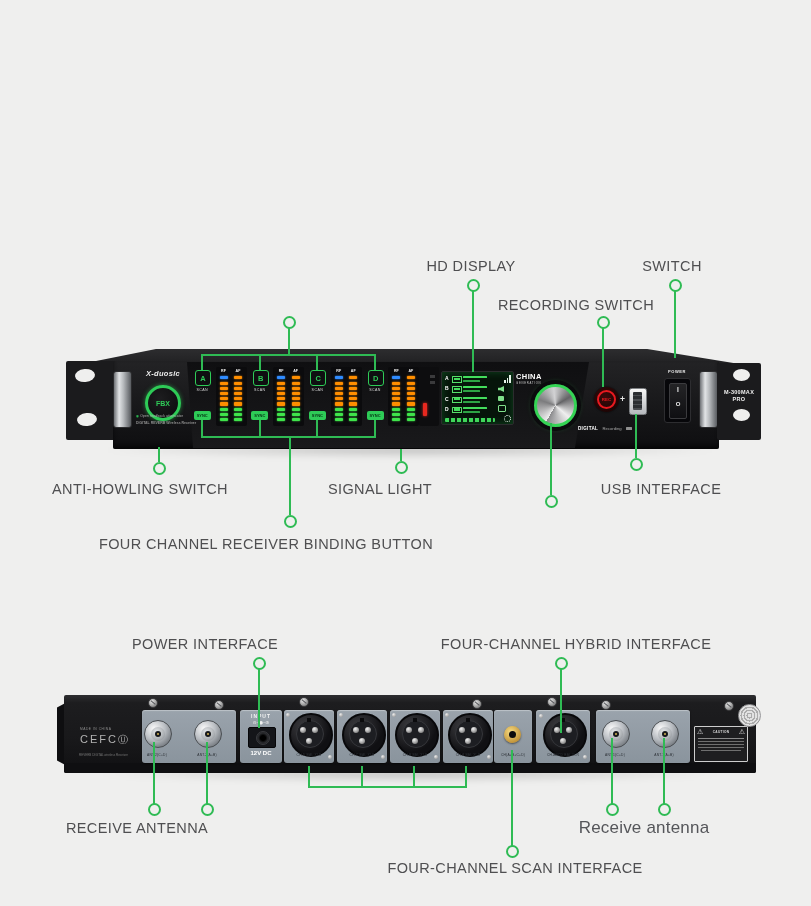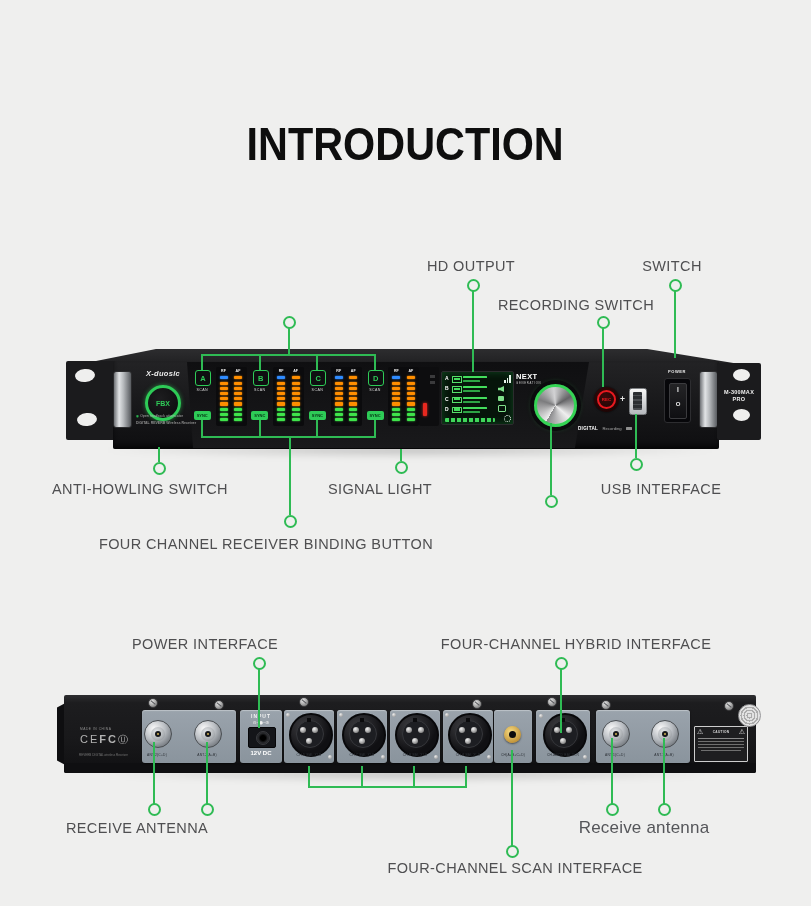--- a/index.html
+++ b/index.html
@@ -57,21 +57,20 @@
       background:radial-gradient(circle at 35% 30%,#e8e8e8,#9a9a9a 60%,#606060);border:1px solid #3c3c3e;}
   .screw:after{content:"";position:absolute;left:1px;top:3px;width:6px;height:1.2px;background:#55565a;transform:rotate(40deg);}
   .tinyscrew{position:absolute;width:4px;height:4px;border-radius:50%;
       background:radial-gradient(circle at 35% 30%,#eee,#888);}
 </style>
 </head>
 <body>
 
 <div class="stage">
 
-  <div class="title-line" style="top:120px;"><span>INTRODUCTION</span></div>
 
   <div class="abs" style="left:95px;top:442px;width:630px;height:16px;background:radial-gradient(ellipse at center,rgba(0,0,0,.20),rgba(0,0,0,0) 70%);filter:blur(3px);"></div>
 
   <div class="abs" style="left:66px;top:349px;width:692px;height:18px;background:linear-gradient(#2d2d2f,#1e1e20);clip-path:polygon(13% 0,84% 0,100% 100%,0 100%);"></div>
 
   <div class="ear" style="left:66px;top:361px;width:49px;height:79px;"></div>
   <div class="hole" style="left:75px;top:369px;width:20px;height:13px;transform:rotate(-5deg);"></div>
   <div class="hole" style="left:77px;top:413px;width:20px;height:13px;transform:rotate(-5deg);"></div>
 
   <div class="abs" style="left:113px;top:361px;width:606px;height:88px;border-radius:2px;background:linear-gradient(#232325,#141416 70%,#0e0e10);box-shadow:inset 0 -3px 4px rgba(0,0,0,.6);"></div>
@@ -239,21 +238,21 @@
       <i class="abs" style="left:5.2px;top:0;width:1.6px;height:8px;background:#e8f5ea;"></i>
     </div>
     <div class="abs" style="left:56px;top:14px;width:6px;height:6px;background:#7fe08a;clip-path:polygon(0 30%,40% 30%,100% 0,100% 100%,40% 70%,0 70%);"></div>
     <div class="abs" style="left:56px;top:24px;width:6px;height:5px;background:#7fe08a;border-radius:1px;"></div>
     <div class="abs" style="left:56px;top:33px;width:6px;height:5px;border:1px solid #7fe08a;border-radius:1px;"></div>
     <div class="abs" style="left:62px;top:43px;width:5px;height:5px;border-radius:50%;border:1.4px dotted #e8f5ea;"></div>
     <div class="abs" style="left:3px;top:46px;width:50px;height:3.5px;background:repeating-linear-gradient(90deg,#3fd65a 0 4px,#0a2412 4px 6px);border-radius:1px;"></div>
   </div>
 
   <div class="abs" style="left:516px;top:372px;width:30px;">
-    <div style="color:#fff;font-size:7.5px;font-weight:800;letter-spacing:.4px;">NEXT</div>
+    <div style="color:#fff;font-size:7.5px;font-weight:800;letter-spacing:.4px;">CHINA</div>
     <div style="color:#c9c9c9;font-size:2.8px;letter-spacing:.7px;">GENERATION</div>
   </div>
 
   <div class="abs" style="left:534px;top:384px;width:37px;height:37px;border-radius:50%;border:3px solid #35d455;box-shadow:0 0 0 4px #0b0b0d,0 0 6px rgba(53,212,85,.7);background:conic-gradient(from 210deg,#ededed,#7c7c7e 22%,#d2d2d4 40%,#646466 58%,#efefef 78%,#8a8a8c 100%);"></div>
 
   <div class="abs" style="left:594px;top:387px;width:25px;height:25px;border-radius:50%;background:radial-gradient(circle at 45% 40%,#3c0a0a,#1d0404 75%);box-shadow:0 0 2px #000;">
     <div class="abs" style="left:3px;top:3px;width:19px;height:19px;border-radius:50%;border:2px solid #e8191f;box-sizing:border-box;display:flex;align-items:center;justify-content:center;color:#e8191f;font-size:4.4px;font-weight:800;">REC</div>
   </div>
   <div class="abs" style="left:620px;top:393.5px;color:#e9e9e9;font-size:8.5px;font-weight:700;">+</div>
 
@@ -284,21 +283,21 @@
   <div class="screw" style="left:148px;top:698px;"></div>
   <div class="screw" style="left:214px;top:700px;"></div>
   <div class="screw" style="left:299px;top:697px;"></div>
   <div class="screw" style="left:472px;top:699px;"></div>
   <div class="screw" style="left:547px;top:697px;"></div>
   <div class="screw" style="left:601px;top:700px;"></div>
   <div class="screw" style="left:724px;top:701px;"></div>
 
   <div class="abs" style="left:80px;top:727px;color:#8d8d8d;font-size:3.3px;letter-spacing:.5px;">MADE IN CHINA</div>
   <div class="abs" style="left:80px;top:733px;width:70px;color:#b3b3b3;font-size:11px;font-weight:400;letter-spacing:2px;">
-    <span>CE</span><span style="font-weight:700;text-align:right;">FC</span><span style="font-size:10px;">Ⓤ</span>
+    <span>CE</span><span style="font-weight:400;text-align:right;">FC</span><span style="font-size:10px;">Ⓤ</span>
   </div>
   <div class="abs" style="left:79px;top:753px;color:#767676;font-size:3px;">REVERB DIGITAL wireless Receiver</div>
 
   <div class="plate" style="left:142px;width:94px;">
     <div class="bnc" style="left:2px;top:10px;">
         <i></i>
         <b></b>
         <s></s>
       </div>
     <div class="bnc" style="left:52px;top:10px;">
@@ -462,21 +461,21 @@
   <div class="cc" style="left:629.5px;top:457.5px;"></div>
   <div class="cc" style="left:283.5px;top:514.5px;"></div>
   <div class="cc" style="left:252.5px;top:656.5px;"></div>
   <div class="cc" style="left:554.5px;top:656.5px;"></div>
   <div class="cc" style="left:147.5px;top:802.5px;"></div>
   <div class="cc" style="left:200.5px;top:802.5px;"></div>
   <div class="cc" style="left:605.5px;top:802.5px;"></div>
   <div class="cc" style="left:657.5px;top:802.5px;"></div>
   <div class="cc" style="left:505.5px;top:844.5px;"></div>
 
-  <div class="co" style="left:471px;top:258px;">HD OUTPUT</div>
+  <div class="co" style="left:471px;top:258px;">HD DISPLAY</div>
   <div class="co" style="left:672px;top:258px;">SWITCH</div>
   <div class="co" style="left:576px;top:297px;">RECORDING SWITCH</div>
   <div class="co" style="left:140px;top:481px;">ANTI-HOWLING SWITCH</div>
   <div class="co" style="left:380px;top:481px;">SIGNAL LIGHT</div>
   <div class="co" style="left:661px;top:481px;">USB INTERFACE</div>
   <div class="co" style="left:266px;top:536px;">FOUR CHANNEL RECEIVER BINDING BUTTON</div>
   <div class="co" style="left:205px;top:636px;">POWER INTERFACE</div>
   <div class="co" style="left:576px;top:636px;">FOUR-CHANNEL HYBRID INTERFACE</div>
   <div class="co" style="left:137px;top:820px;">RECEIVE ANTENNA</div>
   <div class="co lower" style="left:644px;top:818px;">Receive antenna</div>

